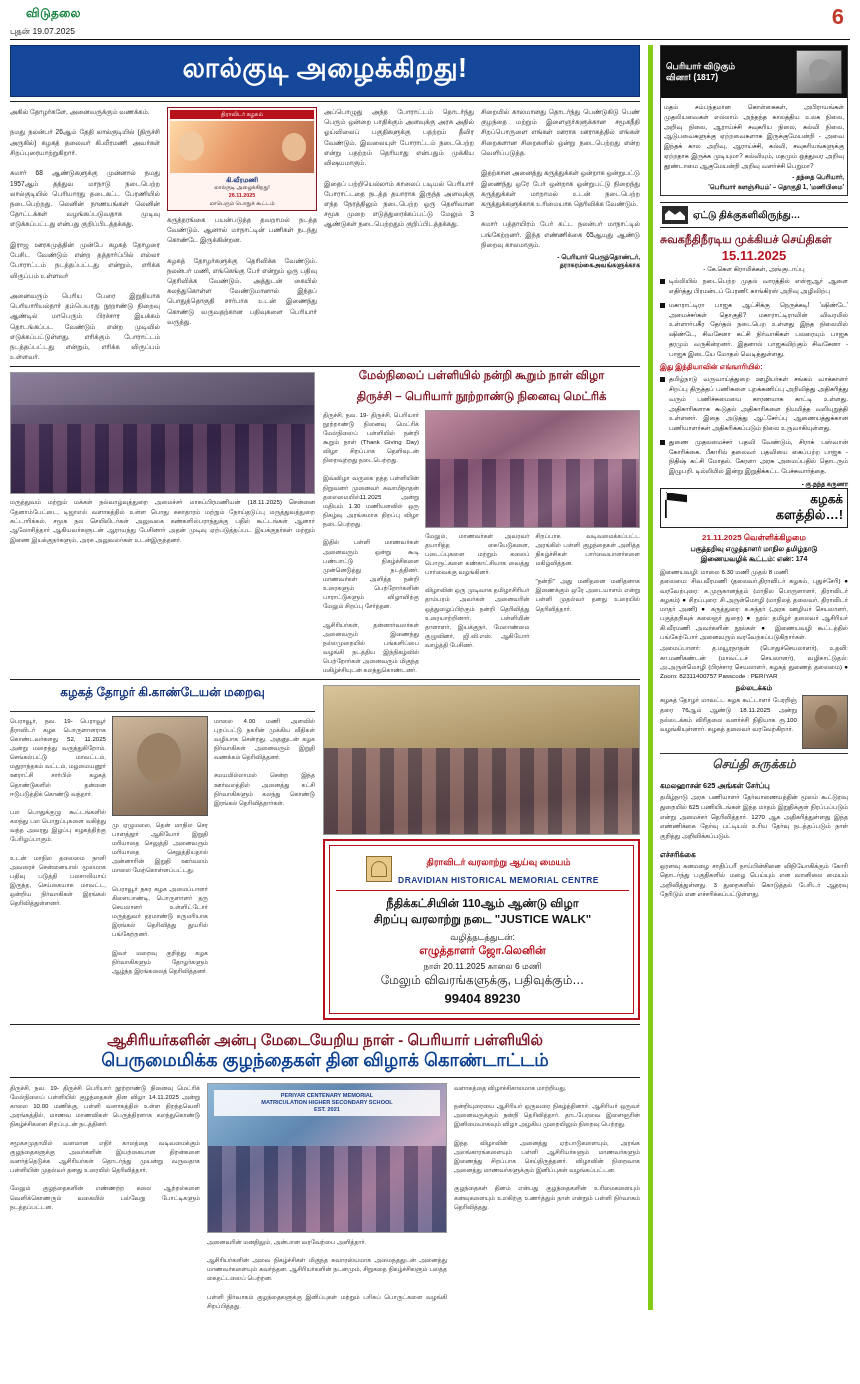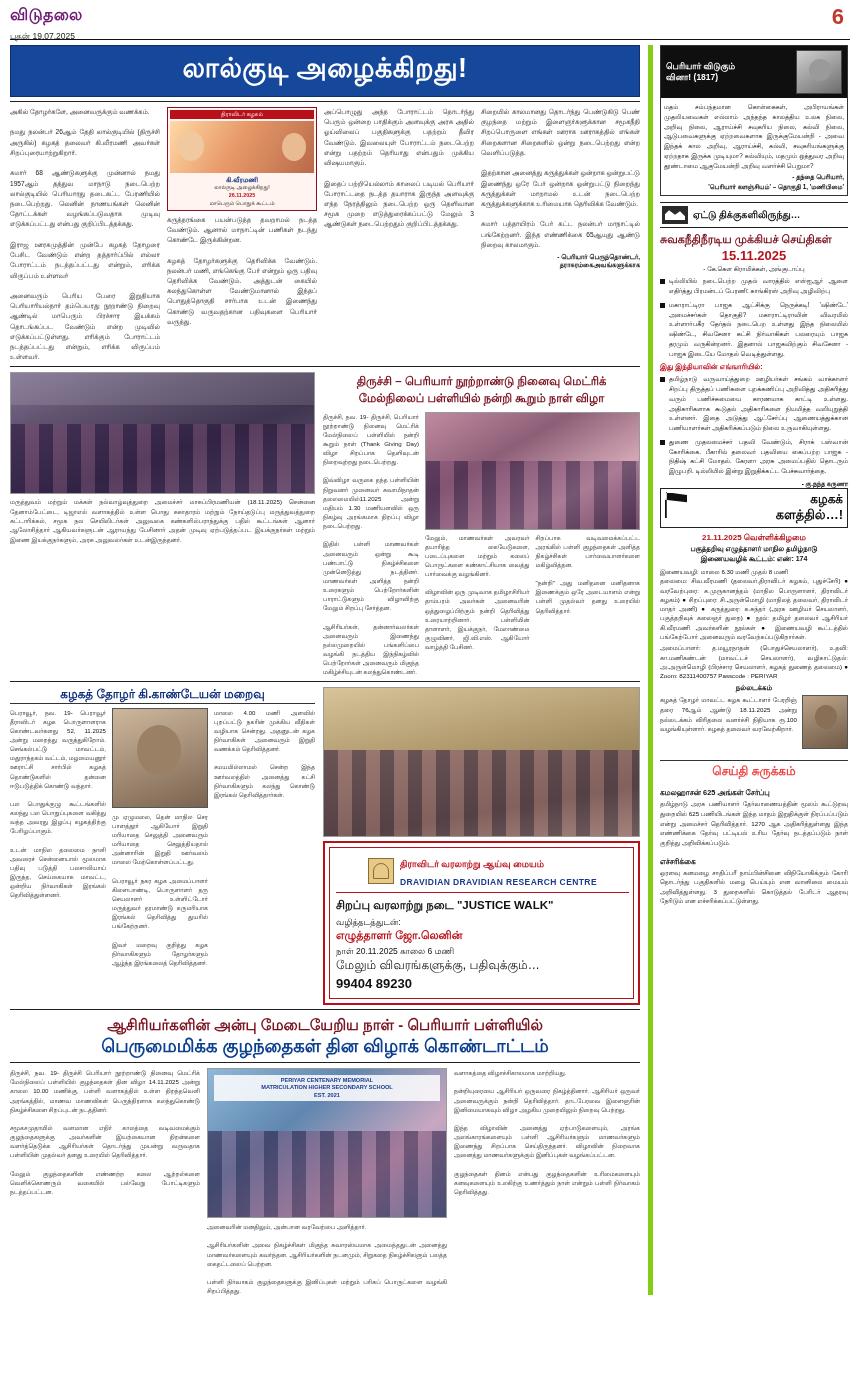--- a/index.html
+++ b/index.html
@@ -19,21 +19,21 @@
   }
   
   .masthead {
     display:flex; align-items:flex-start; justify-content:space-between;
     border-bottom: 1.5px solid #111;
     padding-bottom: 3px;
     margin-bottom: 5px;
     height: 34px;
   }
   .masthead-left { display:flex; flex-direction:column; }
-  .paper-name { font-size: 16px; font-weight: bold; letter-spacing:.3px; color:#701a75; }
+  .paper-name { font-size: 12px; font-weight: bold; letter-spacing:.3px; color:#15803d;margin-left:16px; }
   .paper-date { font-size: 8.5px; margin-top: 5px; color:#222; }
   .page-num { font-size: 22px; font-weight: bold; color:#c0392b; line-height:1; padding-right:6px; }
 
   
   .body-grid { display:flex; gap:8px; }
   .col-main { width: 630px; }
   .col-right { width: 200px; border-left: 5px solid #84cc16; padding-left: 7px; }
 
   
   .banner {
@@ -68,28 +68,28 @@
      background: repeating-linear-gradient(90deg, rgba(40,20,60,.55) 0 14px, rgba(120,70,110,.45) 14px 28px); }
   .ph-top { position:absolute; top:0; left:0; right:0; height:26%; background:rgba(255,255,255,.12); }
 
   
   .mini-head {
     font-size: 11.5px; font-weight:bold; color:#7a1220; text-align:center;
     line-height:1.35; margin: 2px 0 5px 0;
   }
   .obit-head {
     font-size: 12px; font-weight:bold; color:#0f2f7a; text-align:center;
-    border-bottom:1px solid #333; padding-bottom:1px; margin-bottom:4px;
+    border-bottom:1px solid #333; padding-bottom:11px; margin-bottom:4px;
   }
 
   
   .adbox {
     border: 2px solid #b8111b; padding: 4px; margin-top:4px; background:#fff;
   }
-  .adbox-inner { border:1px solid #b8111b; padding: 5px 4px 7px 6px; text-align:left; }
+  .adbox-inner { border:1px solid #b8111b; padding: 5px 4px 7px 6px; text-align:center; }
   .ad-org { display:flex; align-items:center; justify-content:center; gap:6px; border-bottom:1px solid #b8111b; padding-bottom:3px; margin-bottom:4px;}
   .ad-logo { width:26px; height:26px; background:#e8c98a; border:1px solid #8a6d2f; position:relative; }
   .ad-logo:after{content:"";position:absolute;inset:4px;border:1px solid #8a6d2f;border-radius:50% 50% 0 0;}
   .ad-org-tam { font-size:9px; font-weight:bold; color:#b8111b; }
   .ad-org-en { font-size:8.5px; font-weight:bold; color:#1b3a8a; letter-spacing:.4px; }
   .ad-l1 { font-size:11.5px; font-weight:bold; color:#111; line-height:1.45; }
   .ad-l2 { font-size:11.5px; font-weight:bold; color:#111; line-height:1.45; }
   .ad-l3 { font-size:8.5px; margin-top:4px; color:#111; }
   .ad-l4 { font-size:11px; font-weight:bold; color:#b8111b; margin-top:1px;}
   .ad-l5 { font-size:8.5px; margin-top:3px; }
@@ -136,21 +136,21 @@
   .meet-date { font-size:8px; font-weight:bold; color:#b8111b; text-align:center; line-height:1.5;}
   .meet-line { font-size:6.2px; line-height:1.5; text-align:justify; white-space:pre-wrap;}
   .zoom-line { font-size:6.2px; margin-top:2px; }
 
   .obit-small-head { font-size:7px; font-weight:bold; text-align:center; margin:4px 0 2px 0;}
   .obit-row { display:flex; gap:5px; }
   .obit-photo { width:46px; height:54px; background:linear-gradient(160deg,#bda48a,#6f5a46); border:1px solid #555; position:relative;}
   .obit-photo:after{content:"";position:absolute;left:12px;top:9px;width:22px;height:24px;border-radius:50%;background:#8a6f57;}
   .obit-txt { flex:1; font-size:6.2px; line-height:1.55; text-align:justify; white-space:pre-wrap;}
 
-  .digest-head { font-size:12px; font-weight:bold; color:#ef4444; text-align:center; border-top:1px solid #333; padding-top:3px; margin-top:11px;}
+  .digest-head { font-size:12px; font-weight:bold; color:#404040; text-align:center; border-top:1px solid #333; padding-top:3px; margin-top:4px;font-style:italic;}
   .digest-item-h { font-size:7.4px; font-weight:bold; color:#111; margin:9px 0 1px 0;}
   .digest-item-t { font-size:6.2px; line-height:1.55; text-align:justify; white-space:pre-wrap;}
 
   
   .inset-ad { width:100%; border:1px solid #8a1020; background:#fff4ef; padding:2px; }
   .inset-ad .band { background:#b8111b; color:#fff; font-size:5.6px; text-align:center; padding:1px 0; }
   .inset-ad .faces { height:52px; background:linear-gradient(120deg,#ffd9a6,#e89a6a 45%,#b86a4a); position:relative; margin:2px 0;}
   .inset-ad .faces:before{content:"";position:absolute;left:8px;top:10px;width:26px;height:30px;border-radius:50%;background:#f0c9a0;}
   .inset-ad .faces:after{content:"";position:absolute;right:8px;top:12px;width:24px;height:28px;border-radius:50%;background:#e9bb92;}
   .inset-ad .l { font-size:5.4px; text-align:center; line-height:1.45; }
@@ -226,22 +226,22 @@
 
       <div style="display:flex; gap:8px;">
         <div style="width:305px;">
           <div class="photo ph-grad1" style="height:122px;">
             <div class="ph-top"></div>
             <div class="ph-people"></div>
           </div>
           <div class="figcap">மருத்துவம் மற்றும் மக்கள் நல்வாழ்வுத்துறை அமைச்சர் மாசுப்பிரமணியன் (18.11.2025) சென்னை தேனாம்பேட்டை, டிஜாஎல் வளாகத்தில் உள்ள பொது சுகாதாரம் மற்றும் நோய்தடுப்பு மருத்துவத்துறை சுட்டாரிக்கல், சமூக நல செயிலிடர்கள் அலுவலக கண்களில்பராந்துக்கு பதில் கூட்டங்கள் ஆனார் ஆலோசித்தார் ஆகியவர்களுடன் ஆராயந்து பேசினார் அதன் முடிவு ஏற்படுத்தப்பட இயக்குநர்கள் மற்றும் இணை இயக்குநர்களும், அரசு அலுவலர்கள் உடன்இருந்தனர்.</div>
         </div>
         <div style="flex:1;">
+          <div class="mini-head" style="margin-top:-4px;">மேல்நிலைப் பள்ளியில் நன்றி கூறும் நாள் விழா</div>
           <div class="mini-head">திருச்சி – பெரியார் நூற்றாண்டு நினைவு மெட்ரிக்</div>
-          <div class="mini-head" style="margin-top:-4px;">மேல்நிலைப் பள்ளியில் நன்றி கூறும் நாள் விழா</div>
           <div style="display:flex; gap:6px;">
             <div style="width:96px;">
               <div class="txt small">திருச்சி, நவ. 19- திருச்சி, பெரியார் நூற்றாண்டு நினைவு மெட்ரிக் மேல்நிலைப் பள்ளியில் நன்றி கூறும் நாள் (Thank Giving Day) விழா சிறப்பாக தெளிவுடன் நிறைவுற்றது நடைபெற்றது.
 
 இவ்விழா வருகை தந்த பள்ளியின் நிறுவனர் முனைவர் சுவாமிநாதன் தலைமையில்11.2025 அன்று மதியம் 1.30 மணியளவில் ஒரு நிகழ்வு அரங்கமாக திறப்பு விழா நடைபெற்றது.
 
 இதில் பள்ளி மாணவர்கள் அனைவரும் ஒன்று கூடி பண்பாட்டு நிகழ்ச்சிகளை முன்னெடுத்து நடத்தினர். மாணவர்கள் அளித்த நன்றி உரைகளும் பெற்றோர்களின் பாராட்டுகளும் விழாவிற்கு மேலும் சிறப்பு சேர்த்தன.
 
 ஆசிரியர்கள், தன்னார்வலர்கள் அனைவரும் இணைந்து நல்லமுறையில் பங்களிப்பை வழங்கி நடத்திய இந்நிகழ்வில் பெற்றோர்கள் அனைவரும் மிகுந்த மகிழ்ச்சியுடன் கலந்துகொண்டனர்.</div>
             </div>
@@ -297,23 +297,24 @@
         <div style="flex:1;">
           <div class="photo ph-grad3" style="height:150px;">
             <div class="ph-people"></div>
           </div>
           <div class="adbox">
             <div class="adbox-inner">
               <div class="ad-org">
                 <span class="ad-logo"></span>
                 <span>
                   <span class="ad-org-tam">திராவிடர் வரலாற்று ஆய்வு மையம்</span><br>
-                  <span class="ad-org-en">DRAVIDIAN  DRAVIDIAN  RESEARCH  CENTRE</span>
+                  <span class="ad-org-en">DRAVIDIAN  HISTORICAL  MEMORIAL  CENTRE</span>
                 </span>
               </div>
+              <div class="ad-l1">நீதிக்கட்சியின் 110ஆம் ஆண்டு விழா</div>
               <div class="ad-l2">சிறப்பு வரலாற்று நடை "JUSTICE WALK"</div>
               <div class="ad-l3">வழித்தடத்துடன்:</div>
               <div class="ad-l4">எழுத்தாளர் ஜோ.லெனின்</div>
               <div class="ad-l5">நாள் 20.11.2025 காலை 6 மணி</div>
               <div class="ad-l6">மேலும் விவரங்களுக்கு, பதிவுக்கும்…</div>
               <div class="ad-phone">99404 89230</div>
             </div>
           </div>
         </div>
       </div>

